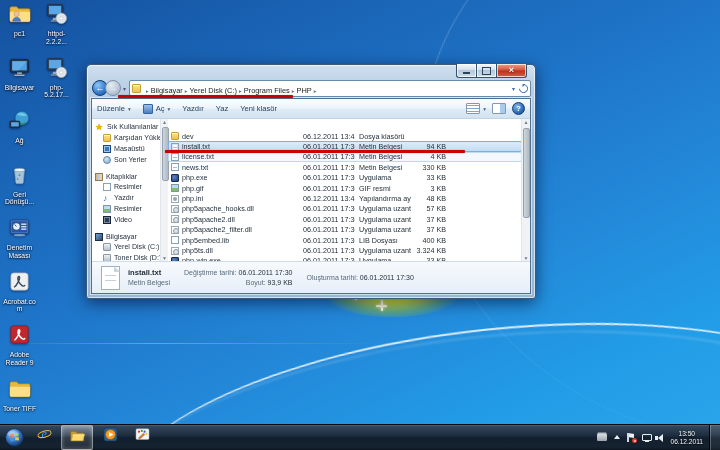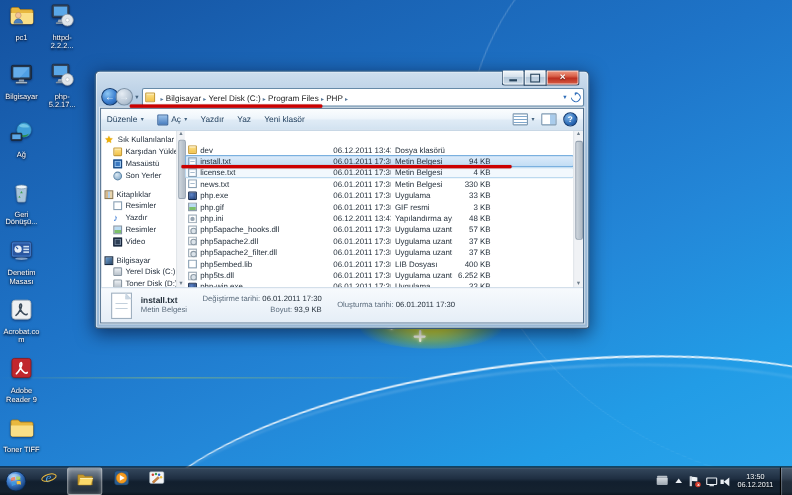--- a/index.html
+++ b/index.html
@@ -500,21 +500,21 @@
               <div class="cell cell-tur">LIB Dosyası</div>
               <div class="cell cell-size">400 KB</div>
             </div>
             <div class="file-row">
               <div class="cell cell-name">
                 <span class="mi mi-dll"></span>
                 <span>php5ts.dll</span>
               </div>
               <div class="cell cell-date">06.01.2011 17:30</div>
               <div class="cell cell-tur">Uygulama uzantısı</div>
-              <div class="cell cell-size">6.252 KB</div>
+              <div class="cell cell-size">3.324 KB</div>
             </div>
             <div class="file-row">
               <div class="cell cell-name">
                 <span class="mi mi-app"></span>
                 <span>php-win.exe</span>
               </div>
               <div class="cell cell-date">06.01.2011 17:30</div>
               <div class="cell cell-tur">Uygulama</div>
               <div class="cell cell-size">33 KB</div>
             </div>

